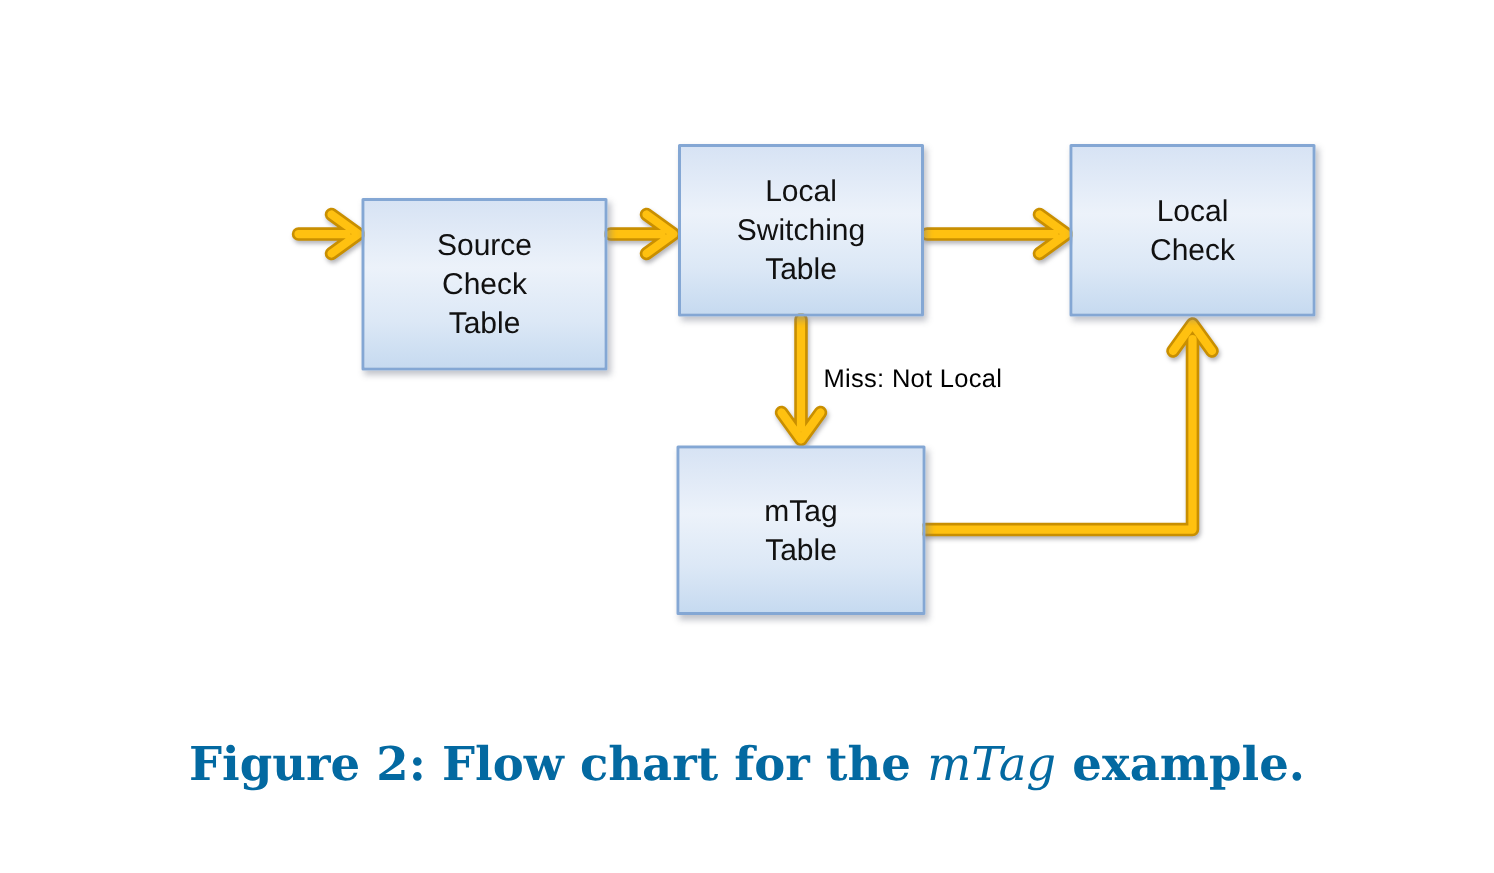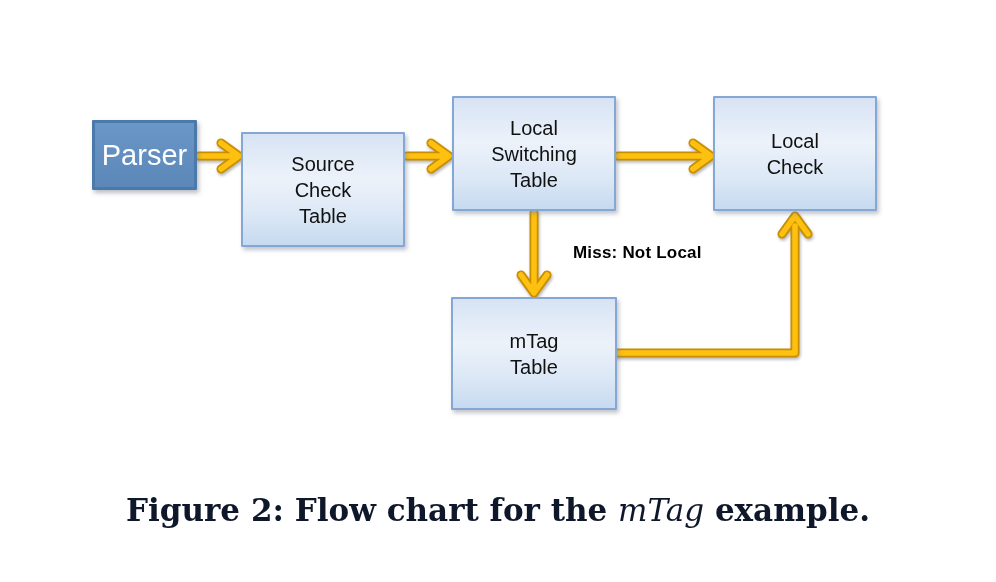--- a/index.html
+++ b/index.html
@@ -55,28 +55,28 @@
     font-size:29px;line-height:32px;
   }
   .node-line{display:block;}
   .pos-parser{left:92px;top:120px;width:105px;height:70px;}
   .pos-source{left:241px;top:97px;width:164px;height:115px;margin-top:35px;}
   .pos-local{left:452px;top:96px;width:164px;height:115px;}
   .pos-egress{left:713px;top:96px;width:164px;height:115px;}
   .pos-mtag{left:451px;top:297px;width:166px;height:113px;}
   .edge-label{
     position:absolute;left:549px;top:243px;
-    font-size:17px;font-weight:700;color:#000;
-    white-space:nowrap;letter-spacing:0.2px;margin-left:24px;
+    font-size:17px;font-weight:400;color:#000;
+    white-space:nowrap;letter-spacing:0.2px;
   }
   .caption{
     position:absolute;left:0;top:492px;width:996px;
     text-align:center;
     font-family:"DejaVu Serif","Liberation Serif",serif;
-    font-size:31px;color:#0f172a;
+    font-size:31px;color:#0369a1;
     white-space:nowrap;
   }
   .cap-bold{font-weight:700;}
   .cap-italic{font-style:italic;font-weight:400;}
 </style>
 </head>
 <body>
 
 <div class="page">
 
@@ -96,23 +96,20 @@
     <g>
       <path class="arrow-outline" d="M534 213 V285 M521 275 L534 293 L547 275"></path>
       <path class="arrow-fill" d="M534 213 V285 M521 275 L534 293 L547 275"></path>
     </g>
     <g>
       <path class="arrow-outline" d="M617 353 H795 V226 M782 234 L795 216 L808 234"></path>
       <path class="arrow-fill" d="M617 353 H795 V226 M782 234 L795 216 L808 234"></path>
     </g>
   </svg>
 
-  <div class="node node-dark pos-parser">
-    <span class="node-line">Parser</span>
-  </div>
 
   <div class="node node-light pos-source">
     <span class="node-line">Source</span>
     <span class="node-line">Check</span>
     <span class="node-line">Table</span>
   </div>
 
   <div class="node node-light pos-local">
     <span class="node-line">Local</span>
     <span class="node-line">Switching</span>

